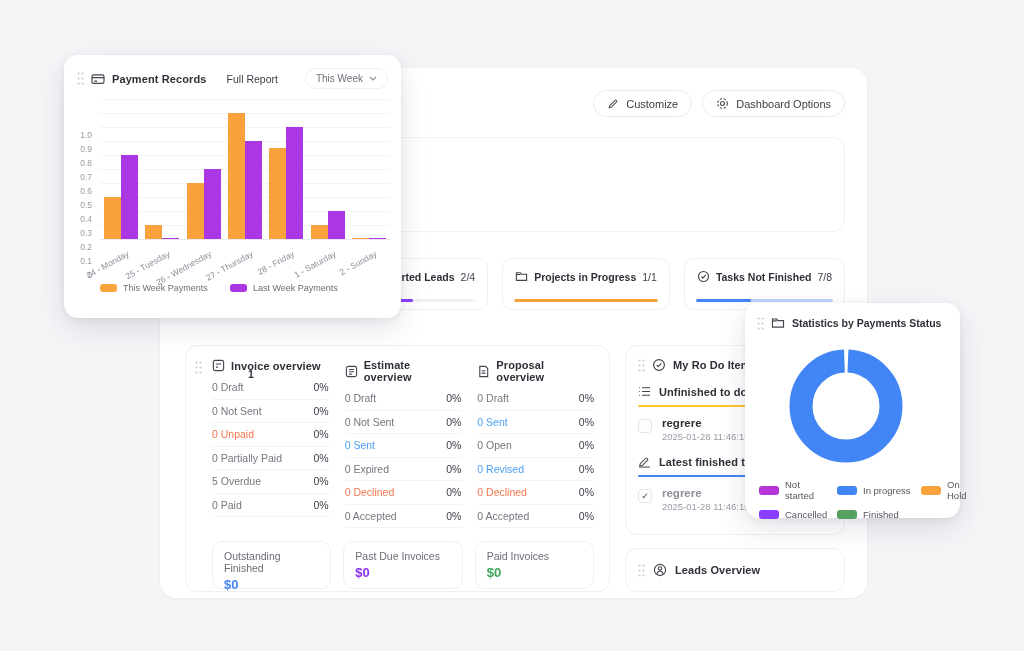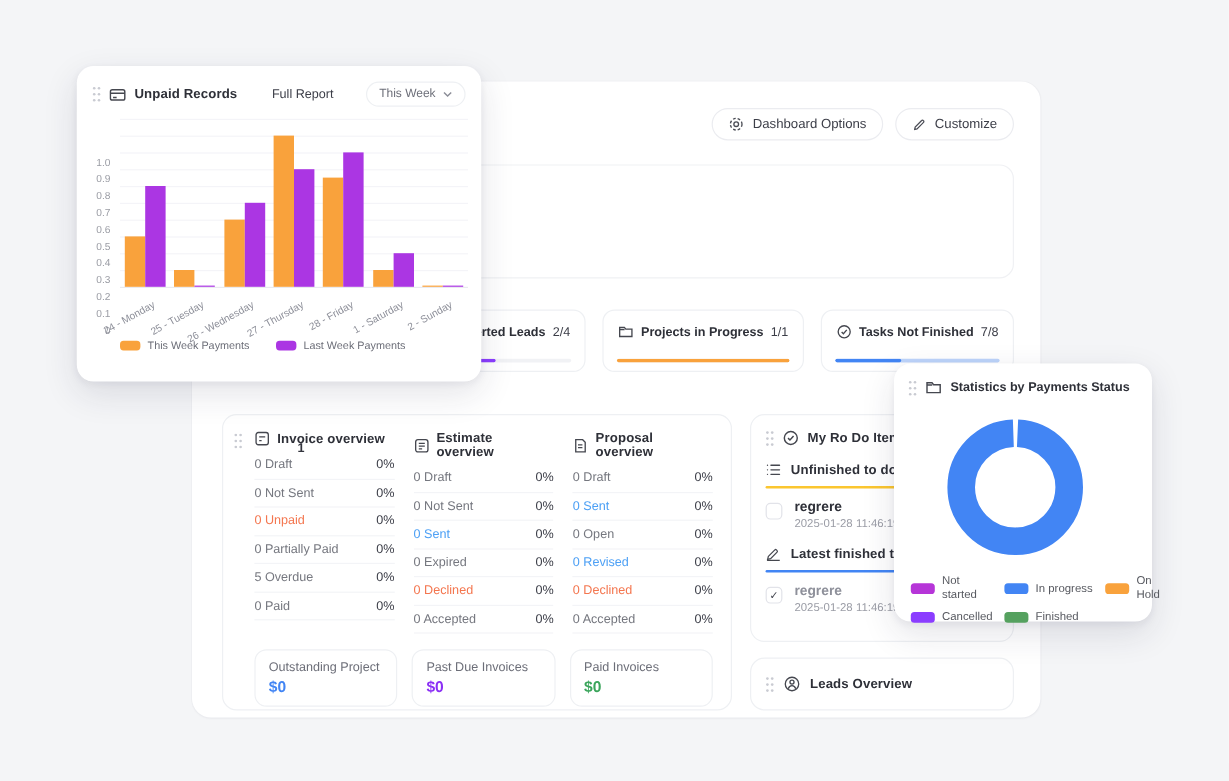--- a/index.html
+++ b/index.html
@@ -108,34 +108,34 @@
 </head>
 <body>
 
 <div class="canvas">
 
   <section class="main-card">
 
     <div class="actions">
       <button class="pill-btn">
         <span class="ic">
+          <svg width="12" height="12" viewBox="0 0 14 14" fill="none" stroke="#4a4c55" stroke-width="1.2">
+            <path d="M2.6 11.4l.5-2.3 6.3-6.3a1 1 0 011.5 0l.3.3a1 1 0 010 1.5l-6.3 6.3z"></path>
+          </svg>
+        </span>
+        <span>Customize</span>
+      </button>
+      <button class="pill-btn">
+        <span class="ic">
           <svg width="13" height="13" viewBox="0 0 14 14" fill="none" stroke="#4a4c55" stroke-width="1.2">
             <circle cx="7" cy="7" r="2.1"></circle>
               <circle cx="7" cy="7" r="5.2" stroke-dasharray="2.4 1.8"></circle>
           </svg>
         </span>
         <span>Dashboard Options</span>
-      </button>
-      <button class="pill-btn">
-        <span class="ic">
-          <svg width="12" height="12" viewBox="0 0 14 14" fill="none" stroke="#4a4c55" stroke-width="1.2">
-            <path d="M2.6 11.4l.5-2.3 6.3-6.3a1 1 0 011.5 0l.3.3a1 1 0 010 1.5l-6.3 6.3z"></path>
-          </svg>
-        </span>
-        <span>Customize</span>
       </button>
     </div>
 
     <div class="placeholder-panel"></div>
 
     <div class="stat-row" id="stat-row">
         <div class="stat-card">
           <div class="stat-top">
             <span class="stat-label"></span>
             <span class="stat-value"></span>
@@ -308,21 +308,21 @@
               <span class="val">0%</span>
             </div>
             <div class="ov-row">
               <span>0 Accepted</span>
               <span class="val">0%</span>
             </div>
           </div>
         </div>
       <div class="summaries" id="summaries">
           <div class="sum-box">
-            <div class="sum-label">Outstanding Project</div>
+            <div class="sum-label">Outstanding Finished</div>
             <div class="sum-value" style="color:#4285F4">$0</div>
           </div>
           <div class="sum-box">
             <div class="sum-label">Past Due Invoices</div>
             <div class="sum-value" style="color:#8B2FF5">$0</div>
           </div>
           <div class="sum-box">
             <div class="sum-label">Paid Invoices</div>
             <div class="sum-value" style="color:#3BA55C">$0</div>
           </div>
@@ -425,21 +425,21 @@
               <circle cx="5.5" cy="11.5" r="1.1"></circle>
             </g>
         </svg>
       </span>
       <span class="ic">
         <svg width="14" height="14" viewBox="0 0 14 14" fill="none" stroke="#45474f" stroke-width="1.2">
           <rect x="1" y="2.8" width="12" height="8.6" rx="1.6"></rect>
             <path d="M1 5.7h12M3.2 9.2h3"></path>
         </svg>
       </span>
-      <span class="card-title">Unpaid Records</span>
+      <span class="card-title">Payment Records</span>
       <span class="pc-right">
         <span class="full-report">Full Report</span>
         <span class="range-pill">
           <span>This Week</span>
           <span class="ic">
             <svg width="8" height="5" viewBox="0 0 8 5" fill="none" stroke="#8b8d97" stroke-width="1.2">
                 <path d="M1 1l3 3 3-3"></path>
               </svg>
           </span>
         </span>

